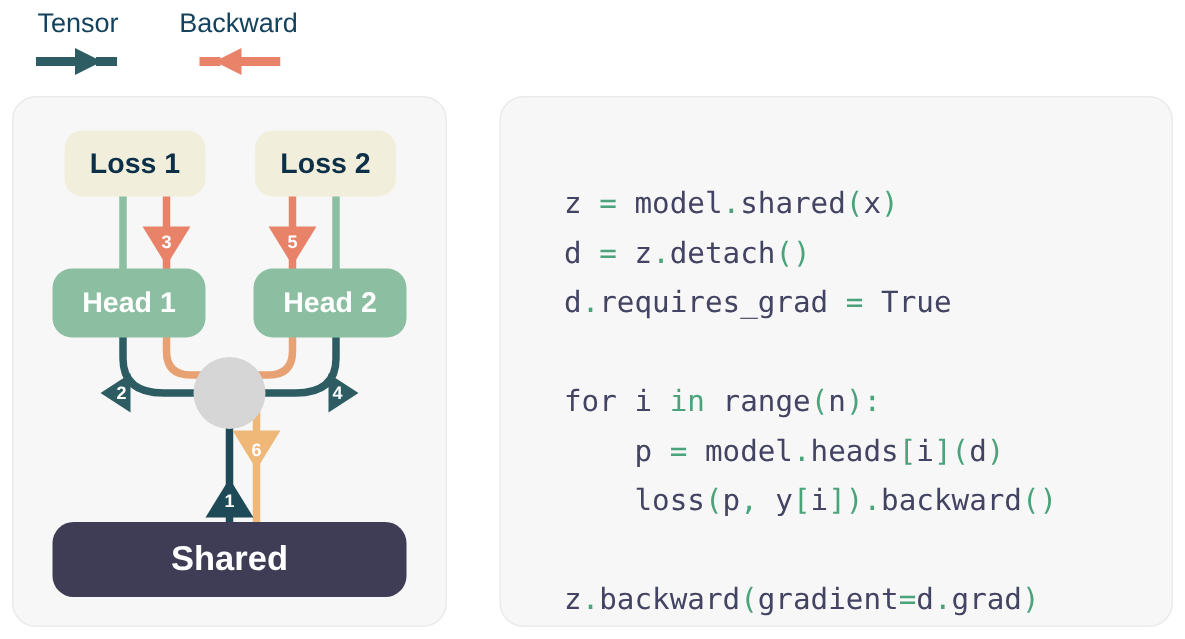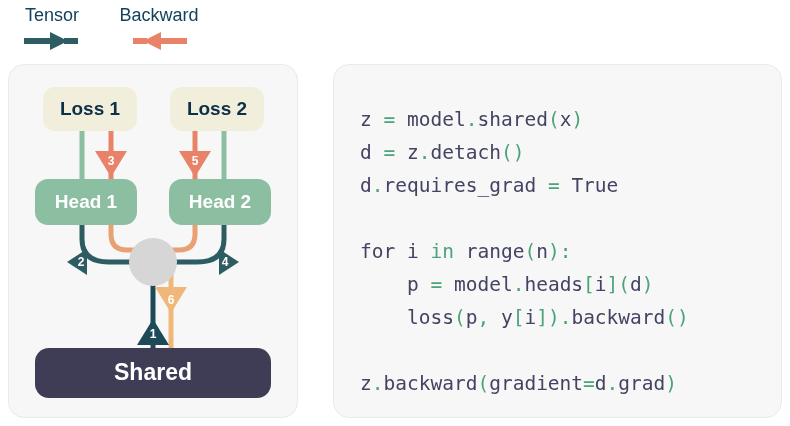--- a/index.html
+++ b/index.html
@@ -98,21 +98,21 @@
     fill: #ffffff;
     text-anchor: middle;
     dominant-baseline: middle;
   }
 
   
   #code-block {
     position: absolute;
     left: 26px;
     top: 38px;
-    margin: 0;
+    margin: 16px;
     font-family: "DejaVu Sans Mono", monospace;
     font-size: 19.5px;
     line-height: 33px;
     color: #434363;
     white-space: pre;
     letter-spacing: 0px;
   }
   .tok-punc { color: #4aa37a; }
   .tok-kw   { color: #4aa37a; }
   .tok-id   { color: #434363; }

